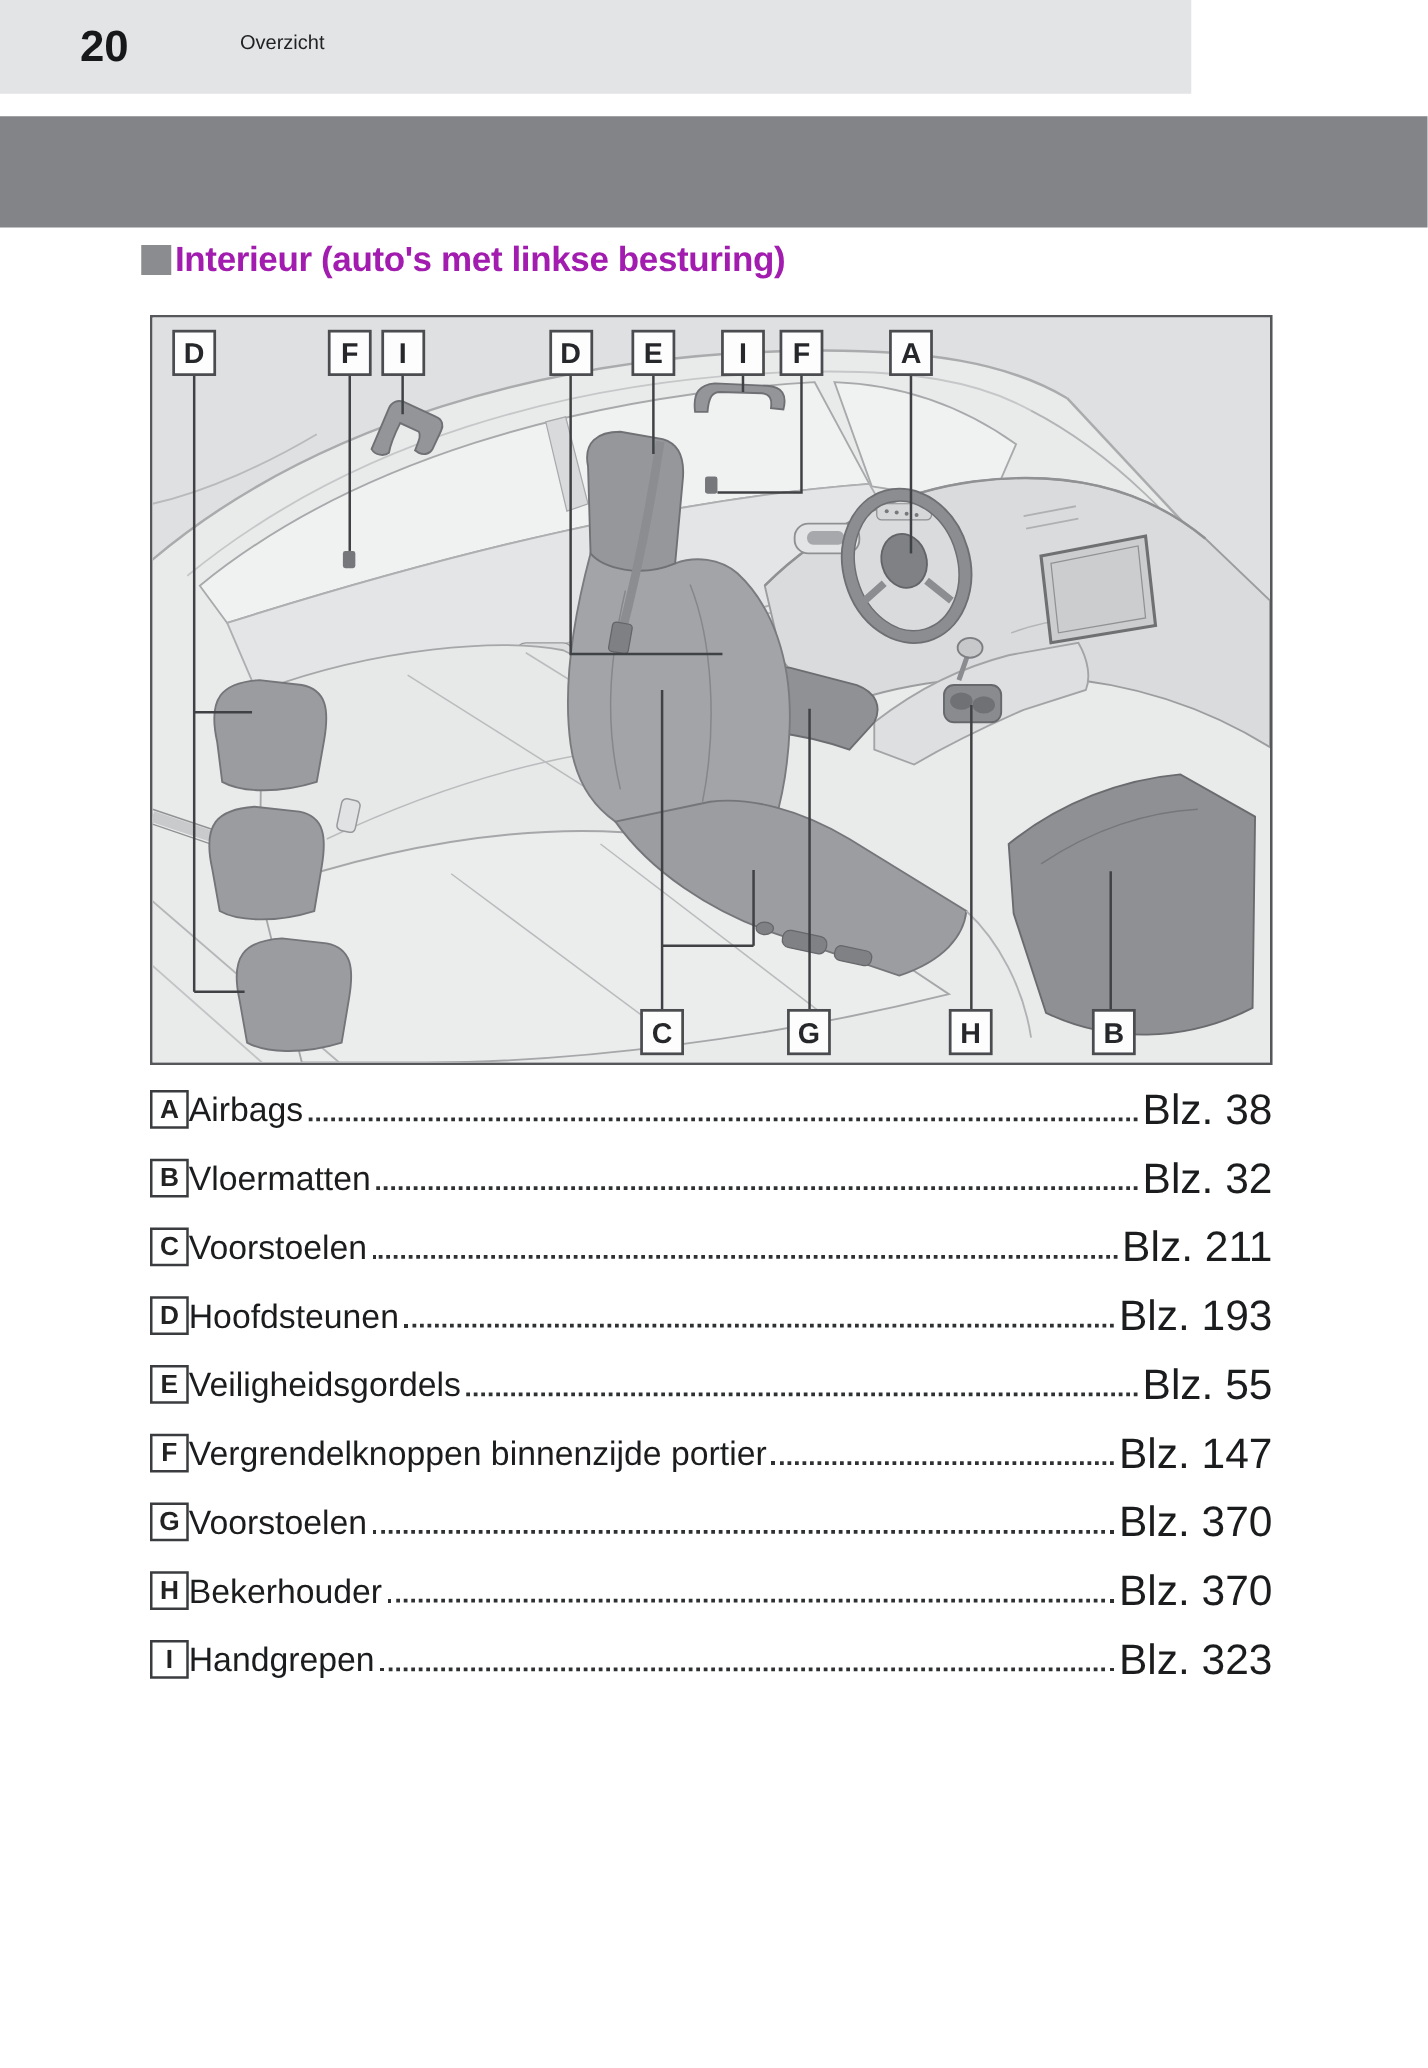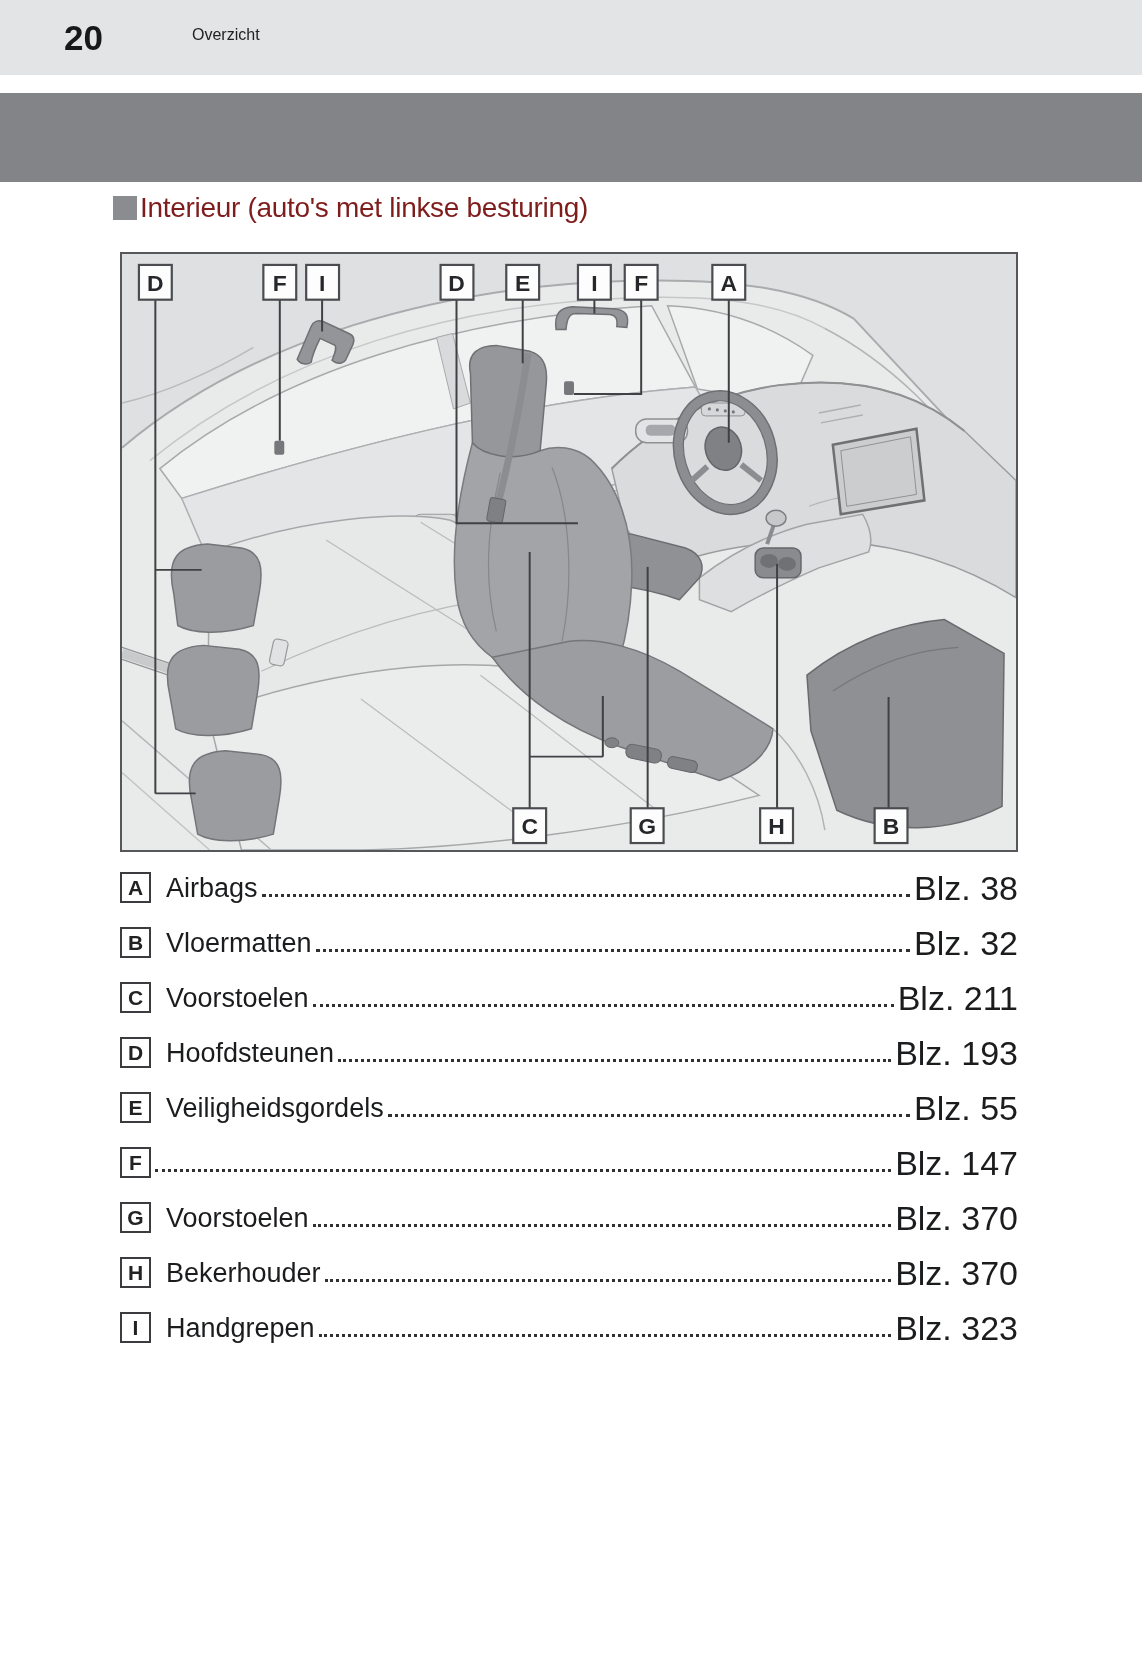--- a/index.html
+++ b/index.html
@@ -1,34 +1,34 @@
 <!DOCTYPE html>
 <html><head>
 <meta charset="utf-8">
 <style>
   html,body{margin:0;padding:0;}
   body{
     width:1142px;height:1654px;position:relative;background:#ffffff;
     font-family:"Liberation Sans", sans-serif;color:#1b1c1e;overflow:hidden;
   }
-  #header-bar{position:absolute;left:0;top:0;width:1142px;height:75px;background:#e3e4e6;}
+  #header-bar{position:absolute;left:0;top:0;width:953px;height:75px;background:#e3e4e6;}
   .page-number{position:absolute;left:64px;top:18px;font-size:35px;font-weight:700;color:#17181a;}
   .section-name{position:absolute;left:192px;top:26px;font-size:16px;font-weight:400;color:#212224;}
   #section-band{position:absolute;left:0;top:93px;width:1142px;height:89px;background:#828487;}
   #page-title{position:absolute;left:113px;top:192px;display:flex;align-items:flex-start;}
   #page-title .square{width:24px;height:24px;background:#8a8c8f;margin-top:4px;flex:0 0 auto;}
-  #page-title .title-text{font-size:28px;font-weight:400;letter-spacing:-0.3px;margin-left:3px;color:#7f1d1d;}
+  #page-title .title-text{font-size:28px;font-weight:700;letter-spacing:-0.3px;margin-left:3px;color:#a21caf;}
   #diagram{position:absolute;left:120px;top:252px;width:894px;height:596px;border:2px solid #55575a;background:#e9eaea;}
   #diagram svg{display:block;}
   svg .co-letter{font:700 23px "Liberation Sans", sans-serif;fill:#26272a;text-anchor:middle;}
   #legend{position:absolute;left:120px;top:872px;width:898px;}
   .legend-row{display:flex;align-items:flex-end;height:31px;margin-bottom:24px;}
   .letter-box{width:27px;height:27px;border:2px solid #3a3c3f;display:flex;align-items:center;justify-content:center;
     font-size:21px;font-weight:700;color:#222;flex:0 0 auto;background:#fff;}
-  .legend-label{margin-left:15px;font-size:27px;line-height:29px;white-space:nowrap;}
+  .legend-label{margin-left:0;font-size:27px;line-height:29px;white-space:nowrap;}
   .dots{flex:1;border-bottom:3px dotted #2e3032;margin:0 4px 6px 4px;min-width:20px;}
   .legend-page{font-size:34px;line-height:29px;white-space:nowrap;}
 </style>
 </head>
 <body>
 
 <div id="header-bar">
   <span class="page-number">20</span>
   <span class="section-name">Overzicht</span>
 </div>
@@ -253,20 +253,21 @@
     <span class="legend-page">Blz. 193</span>
   </div>
   <div class="legend-row">
     <span class="letter-box">E</span>
     <span class="legend-label">Veiligheidsgordels</span>
     <span class="dots"></span>
     <span class="legend-page">Blz. 55</span>
   </div>
   <div class="legend-row">
     <span class="letter-box">F</span>
+    <span class="legend-label">Vergrendelknoppen binnenzijde portier</span>
     <span class="dots"></span>
     <span class="legend-page">Blz. 147</span>
   </div>
   <div class="legend-row">
     <span class="letter-box">G</span>
     <span class="legend-label">Voorstoelen</span>
     <span class="dots"></span>
     <span class="legend-page">Blz. 370</span>
   </div>
   <div class="legend-row">

